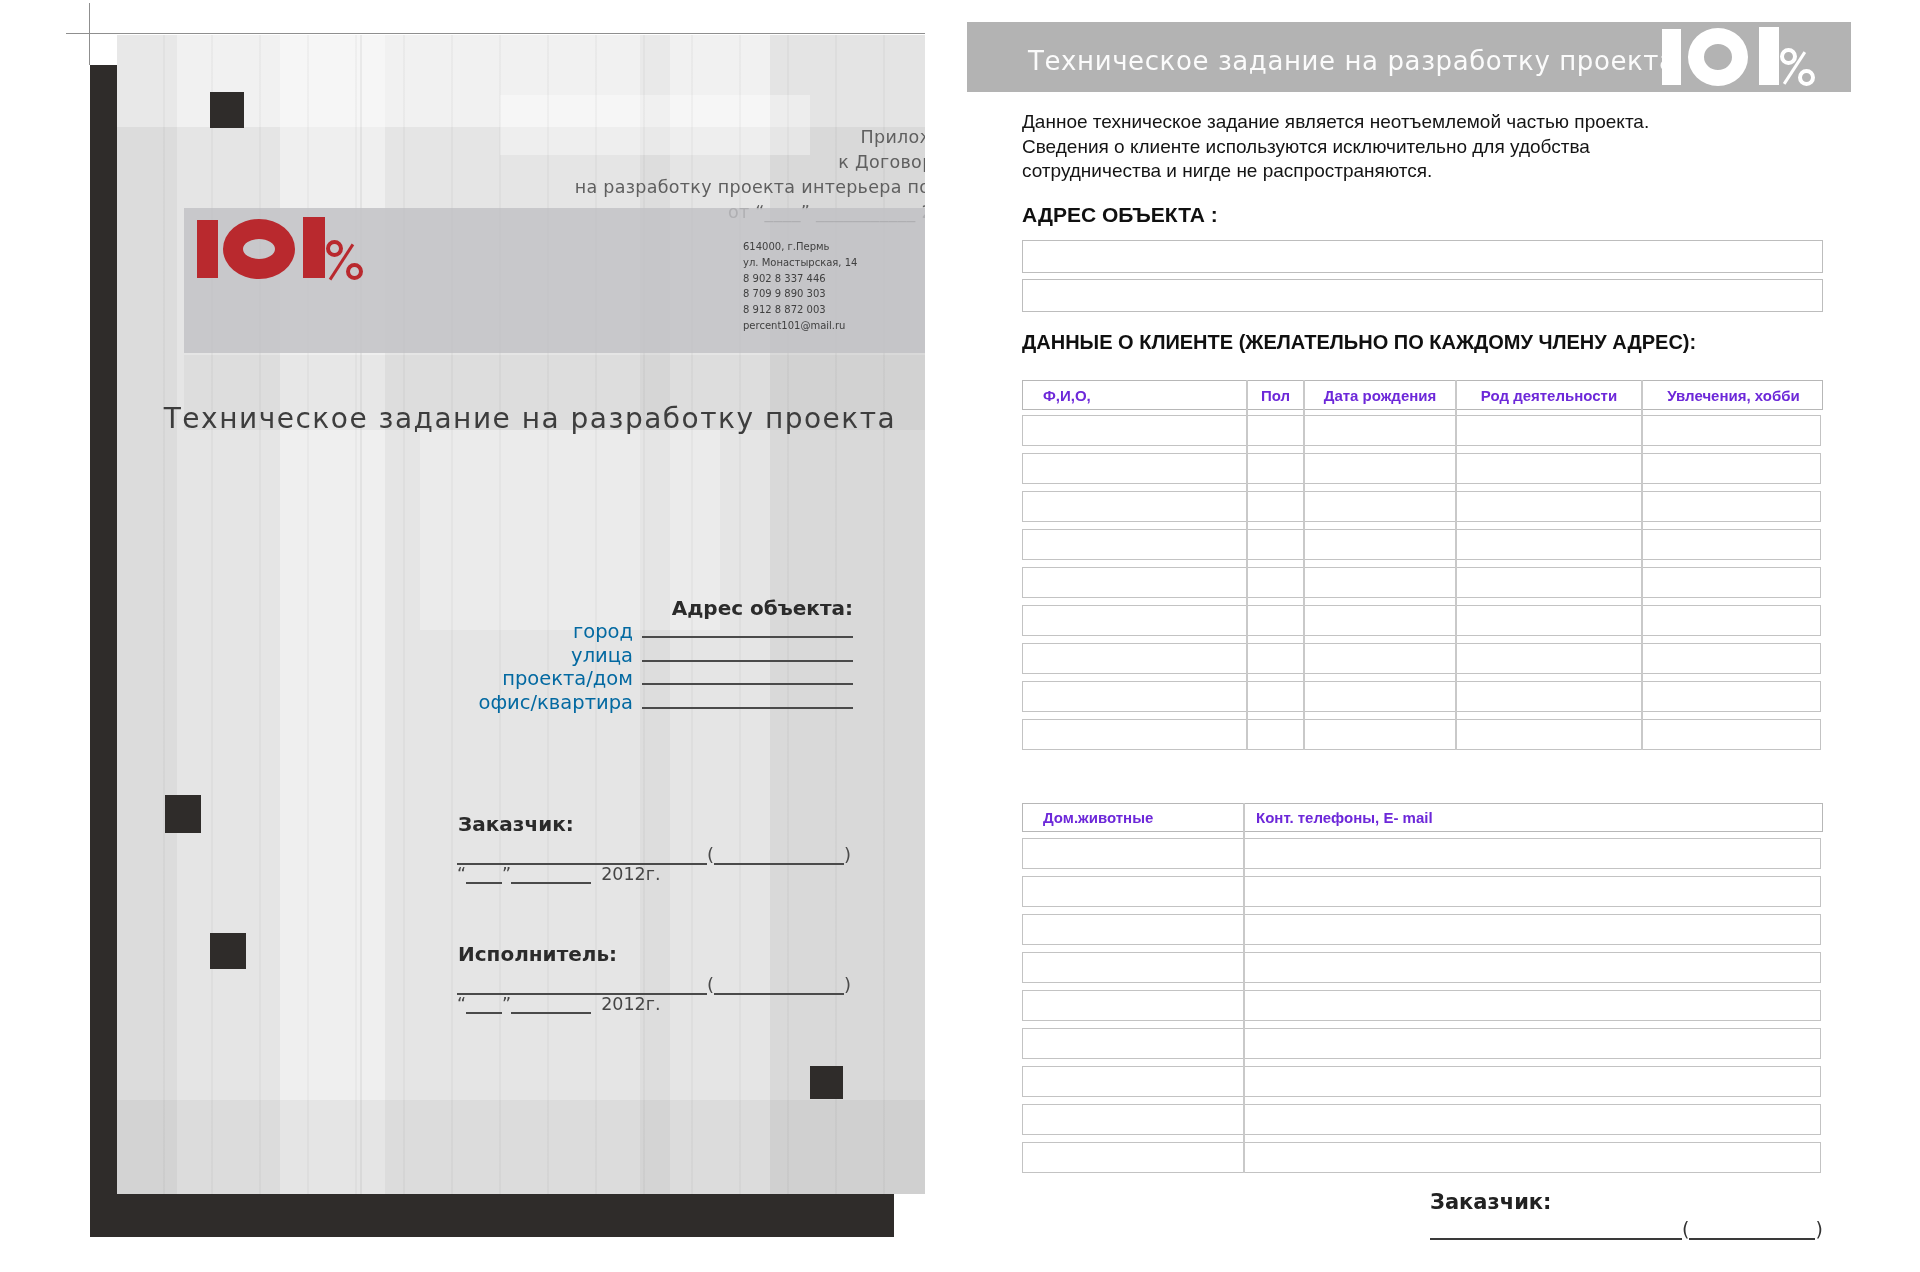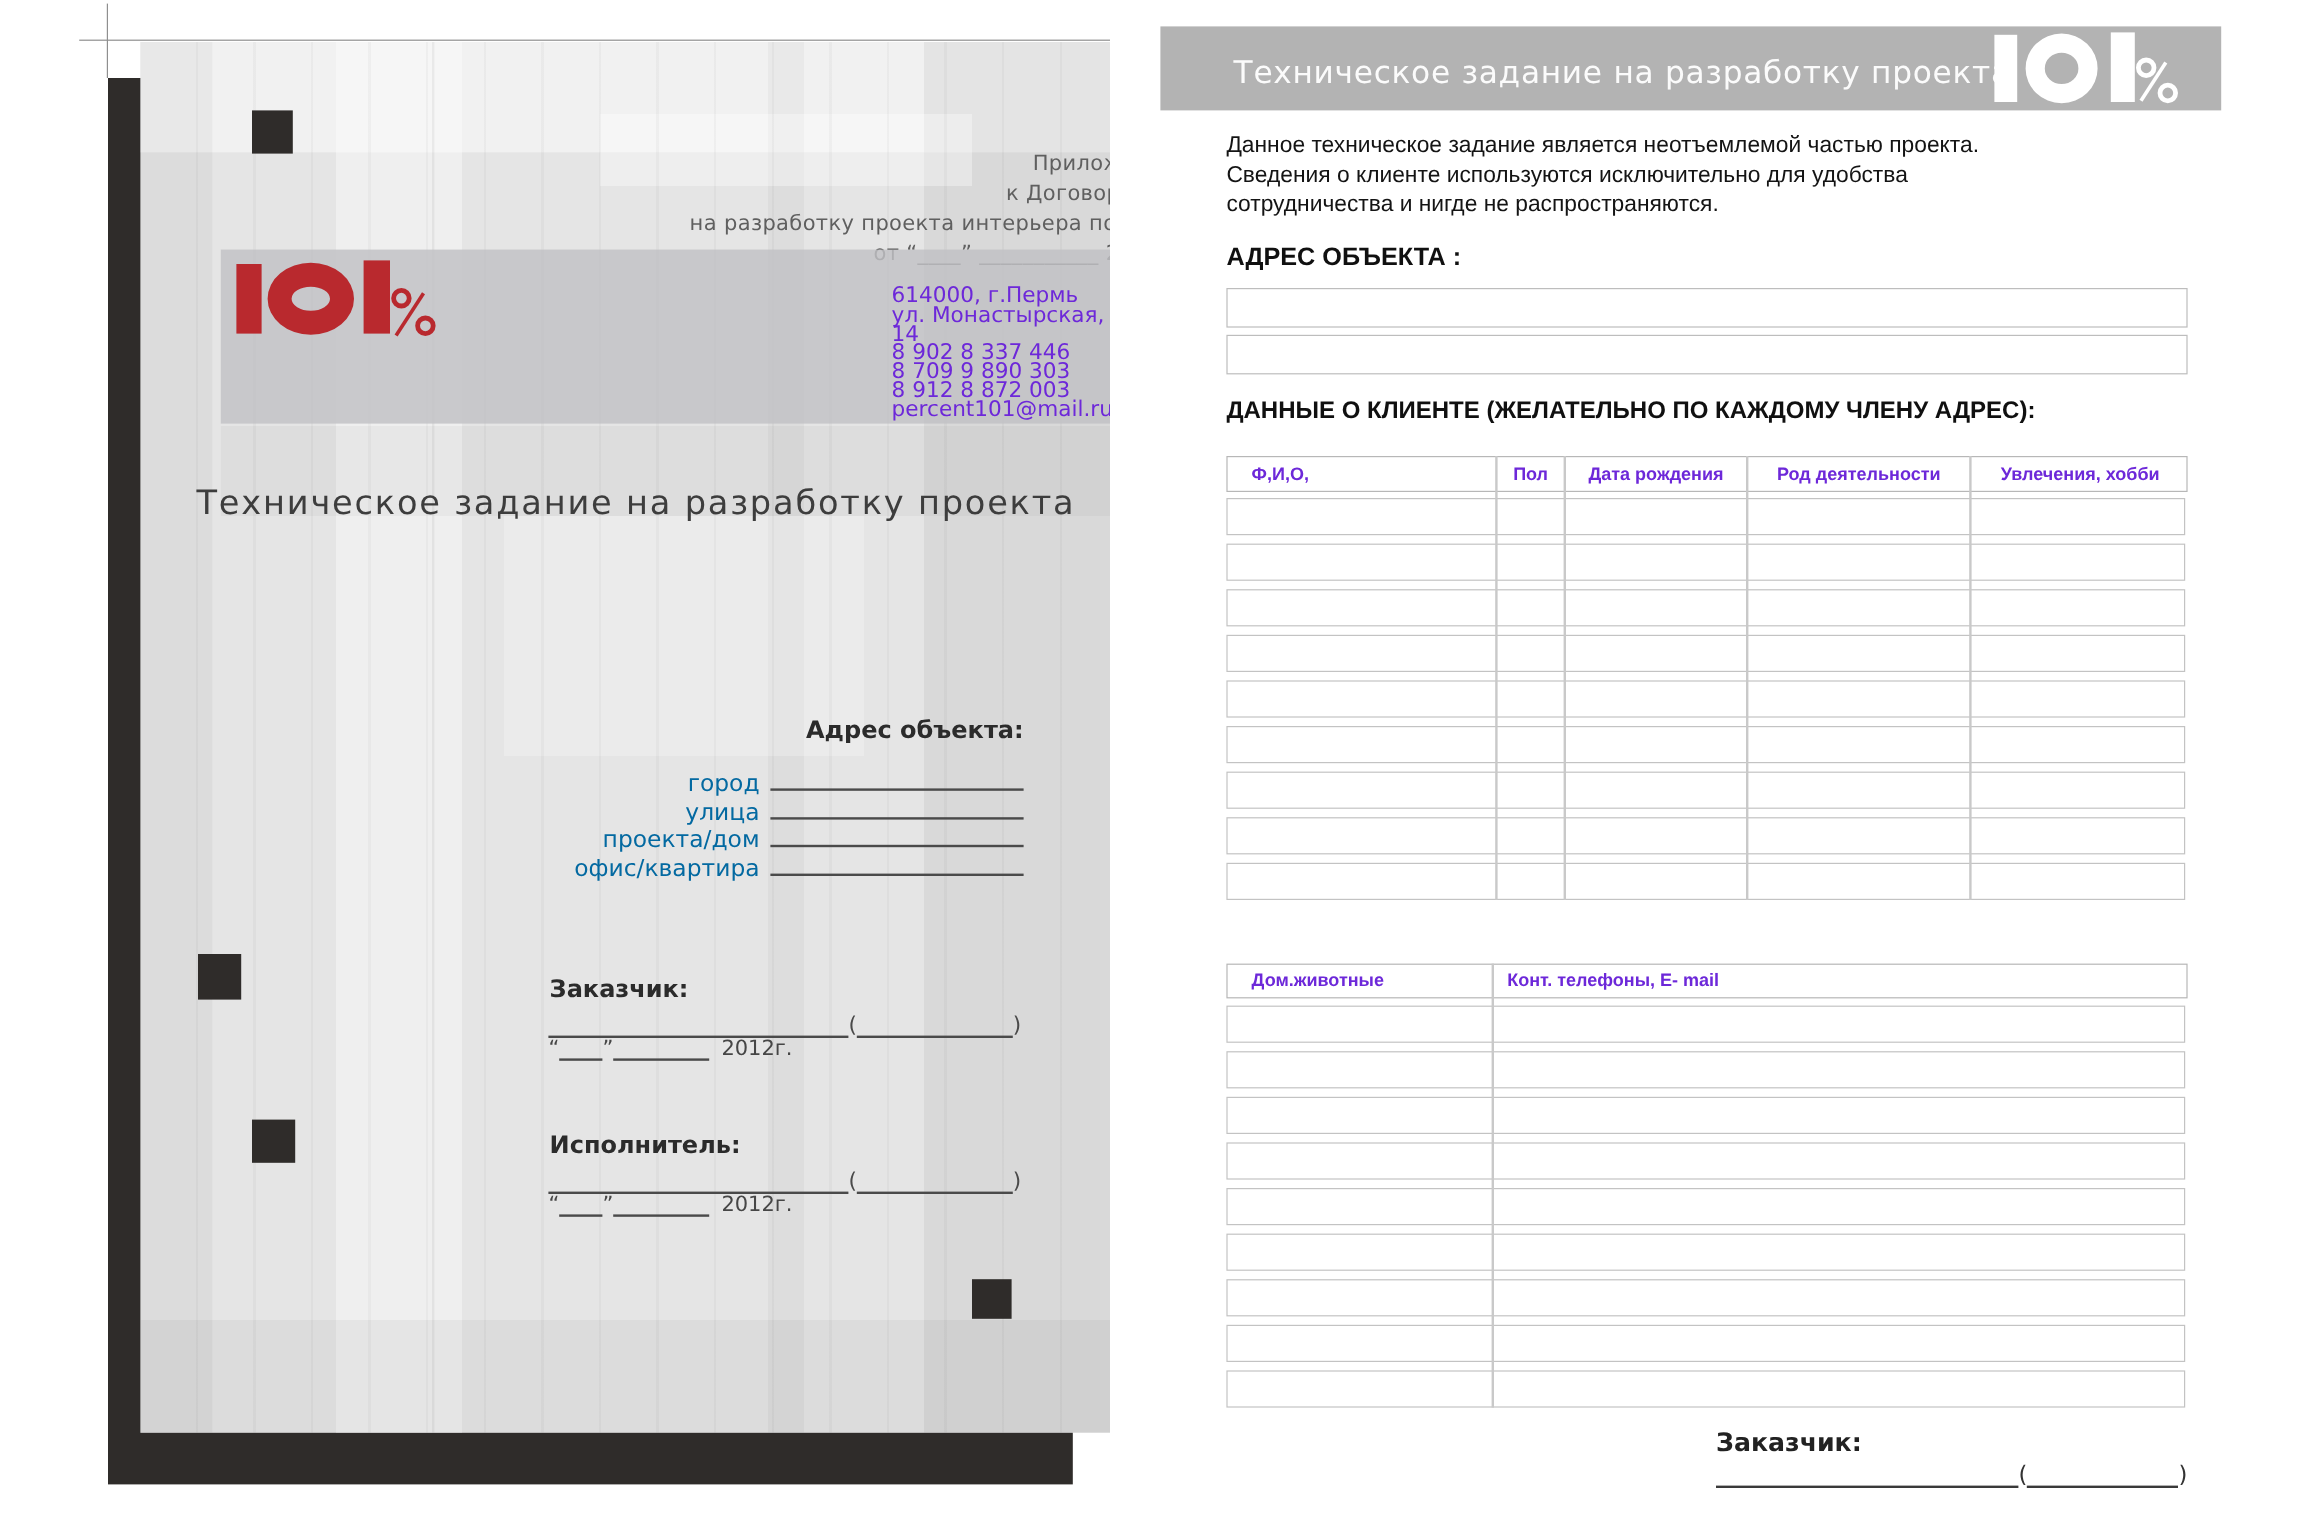--- a/index.html
+++ b/index.html
@@ -19,27 +19,27 @@
   .appendix{position:absolute;left:200px;top:90px;width:700px;text-align:right;
             color:#5f5f5f;font-size:17.5px;line-height:25px;letter-spacing:0.3px;}
   .logo-band{position:absolute;left:67px;top:173px;width:741px;height:145px;background:rgba(193,193,196,0.82);}
   .logo-red{position:absolute;left:13px;top:9px;width:172px;height:68px;}
   .lg-bar{position:absolute;background:#b9292e;}
   .lg-o{position:absolute;border-radius:50%;border:20px solid #b9292e;background:transparent;}
   .lg-ring{position:absolute;border-radius:50%;border:4px solid #b9292e;background:transparent;}
   .lg-slash{position:absolute;background:#b9292e;}
   .studio-text{position:absolute;left:0px;top:66px;width:220px;text-align:right;color:#272727;
                font-size:16.5px;font-weight:600;line-height:18.5px;letter-spacing:0.4px;}
-  .contacts{position:absolute;left:559px;top:31px;color:#6d28d9;font-size:18px;line-height:15.8px;}
+  .contacts{position:absolute;left:559px;top:31px;color:#404040;font-size:10px;line-height:15.8px;}
 
   .cover-title{position:absolute;left:43px;top:367px;width:740px;text-align:center;
                color:#3d3d3d;font-size:28px;letter-spacing:1.5px;white-space:nowrap;}
 
   .addr-block{position:absolute;left:283px;top:561px;width:453px;}
-  .addr-head{text-align:right;font-size:20px;font-weight:bold;color:#2b2b2b;margin-bottom:21px;}
+  .addr-head{text-align:right;font-size:20px;font-weight:bold;color:#2b2b2b;margin-bottom:0;}
   .addr-row{display:flex;justify-content:flex-end;align-items:baseline;height:23.5px;
             font-size:19.5px;color:#0369a1;}
   .addr-line{display:inline-block;width:211px;height:15px;border-bottom:2px solid #4a4a4a;margin-left:9px;}
 
   .sig-label{position:absolute;font-size:20px;font-weight:bold;color:#2b2b2b;}
   .sig-row{position:absolute;display:flex;align-items:flex-end;color:#4a4a4a;font-size:18px;}
   .sig-line{display:inline-block;height:14px;border-bottom:2px solid #4a4a4a;}
   .date-row{position:absolute;font-size:17.5px;color:#464646;display:flex;align-items:flex-end;}
   .date-u{display:inline-block;height:12px;border-bottom:2px solid #4a4a4a;}
 

